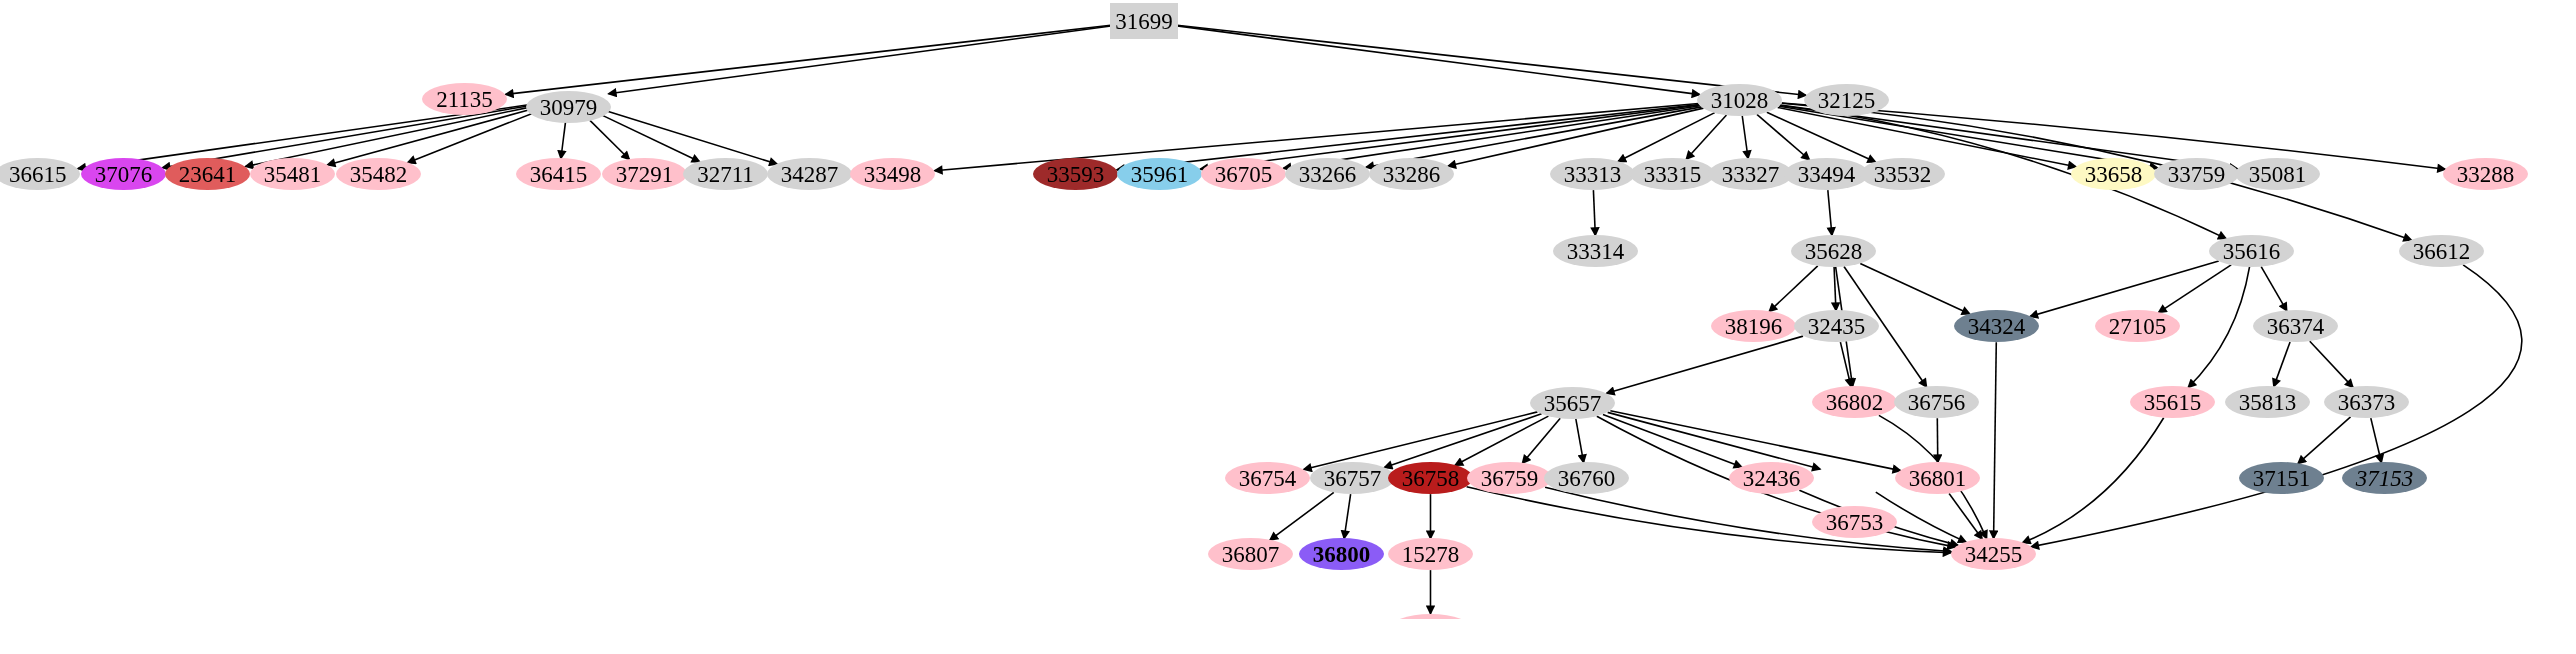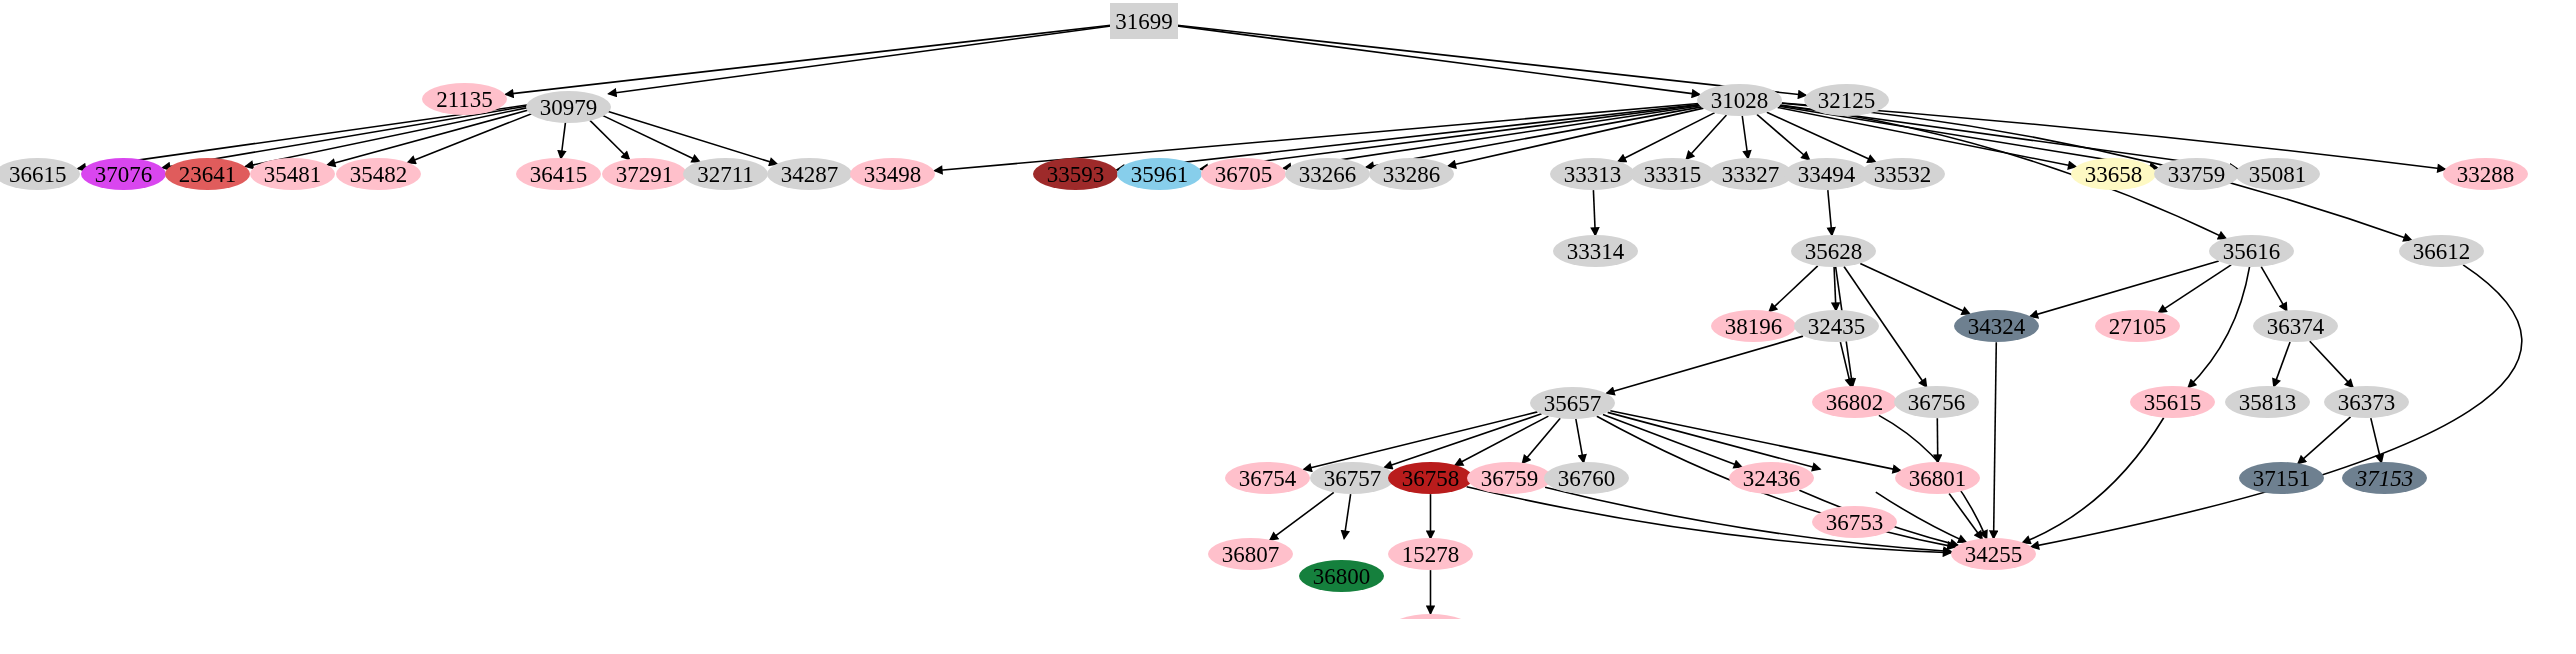--- a/index.html
+++ b/index.html
@@ -151,19 +151,19 @@
       <div class="node ellipse" style="left: 1310px; top: 462px; width: 85px; height: 32px; background: rgb(211, 211, 211); color: rgb(0, 0, 0);">36757</div>
       <div class="node ellipse" style="left: 1388px; top: 462px; width: 85px; height: 32px; background: #b91c1c; color: rgb(0, 0, 0);">36758</div>
       <div class="node ellipse" style="left: 1467px; top: 462px; width: 85px; height: 32px; background: rgb(255, 192, 203); color: rgb(0, 0, 0);">36759</div>
       <div class="node ellipse" style="left: 1544px; top: 462px; width: 85px; height: 32px; background: rgb(211, 211, 211); color: rgb(0, 0, 0);">36760</div>
       <div class="node ellipse" style="left: 1729px; top: 462px; width: 85px; height: 32px; background: rgb(255, 192, 203); color: rgb(0, 0, 0);">32436</div>
       <div class="node ellipse" style="left: 1812px; top: 462px; width: 85px; height: 32px; background: rgb(255, 192, 203); color: rgb(0, 0, 0); margin-top: 44px;">36753</div>
       <div class="node ellipse" style="left: 1895px; top: 462px; width: 85px; height: 32px; background: rgb(255, 192, 203); color: rgb(0, 0, 0);">36801</div>
       <div class="node ellipse" style="left: 2239px; top: 462px; width: 85px; height: 32px; background: rgb(110, 128, 144); color: rgb(0, 0, 0);">37151</div>
       <div class="node ellipse" style="left: 2342px; top: 462px; width: 85px; height: 32px; background: rgb(110, 128, 144); color: rgb(0, 0, 0); font-style: italic;">37153</div>
       <div class="node ellipse" style="left: 1208px; top: 538px; width: 85px; height: 32px; background: rgb(255, 192, 203); color: rgb(0, 0, 0);">36807</div>
-      <div class="node ellipse" style="left: 1299px; top: 560px; width: 85px; height: 32px; background: #15803d; color: rgb(0, 0, 0);">36800</div>
+      <div class="node ellipse" style="left: 1299px; top: 538px; width: 85px; height: 32px; background: #8b5cf6; color: rgb(0, 0, 0); font-weight: bold;">36800</div>
       <div class="node ellipse" style="left: 1388px; top: 538px; width: 85px; height: 32px; background: rgb(255, 192, 203); color: rgb(0, 0, 0);">15278</div>
       <div class="node ellipse" style="left: 1951px; top: 538px; width: 85px; height: 32px; background: rgb(255, 192, 203); color: rgb(0, 0, 0);">34255</div>
       <div class="node ellipse" style="left: 1388px; top: 614px; width: 85px; height: 32px; background: rgb(255, 192, 203); color: rgb(0, 0, 0);">15279</div>
     </div>
 </div>
 
 
 </body></html>

